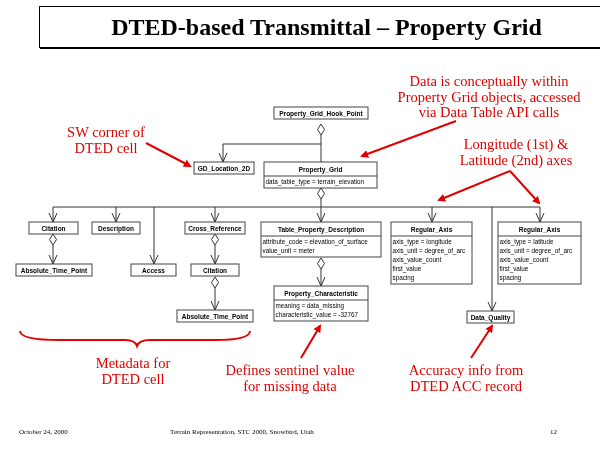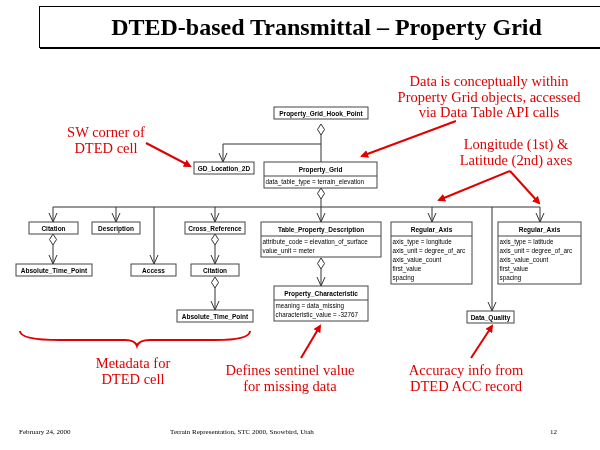--- a/index.html
+++ b/index.html
@@ -188,15 +188,15 @@
   <g>
     <text class="note" text-anchor="middle" x="290" y="375">Defines sentinel value</text>
     <text class="note" text-anchor="middle" x="290" y="391">for missing data</text>
   </g>
   <g>
     <text class="note" text-anchor="middle" x="466" y="375">Accuracy info from</text>
     <text class="note" text-anchor="middle" x="466" y="391">DTED ACC record</text>
   </g>
 </svg>
 
-<div class="footer" style="left:19px;">February 24, 2000</div>
+<div class="footer" style="left:19px;">October 24, 2000</div>
 <div class="footer" style="left:0; width:484px; text-align:center;">Terrain Representation, STC 2000, Snowbird, Utah</div>
 <div class="footer" style="left:550px;">12</div>
 
 </body></html>

